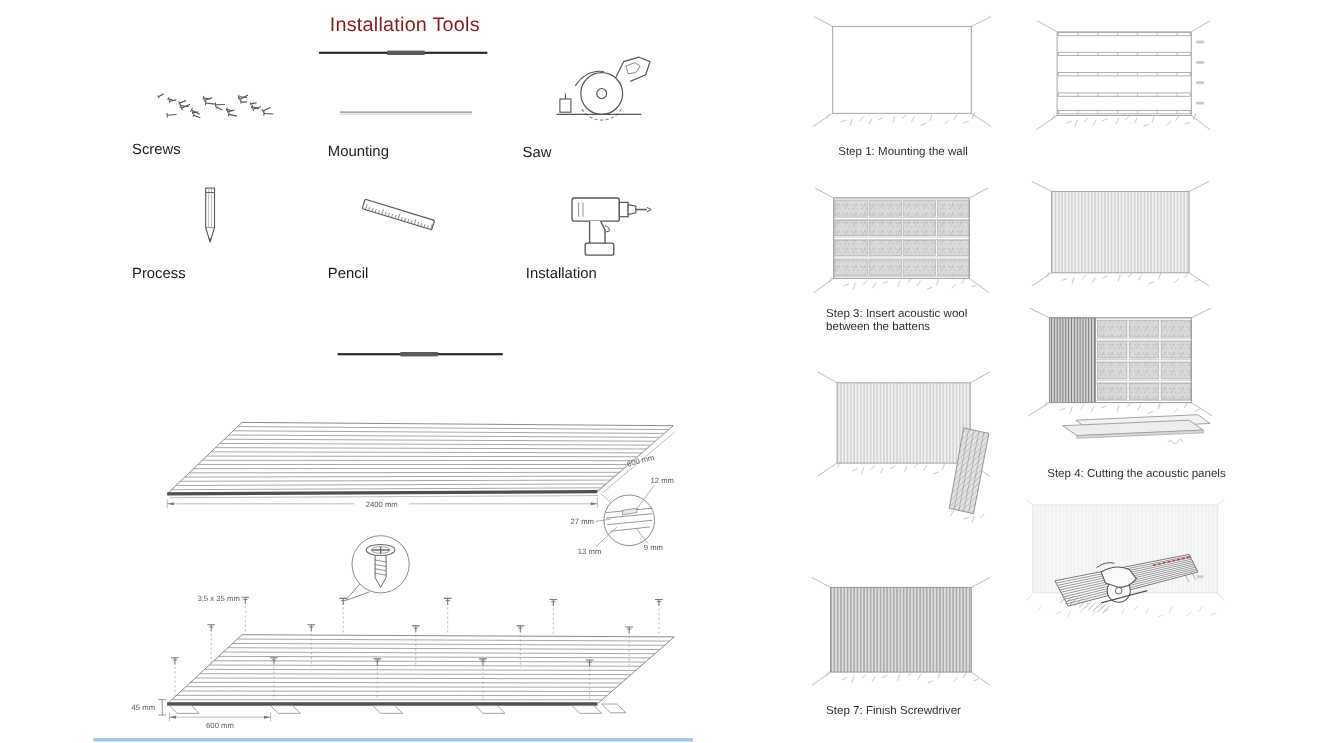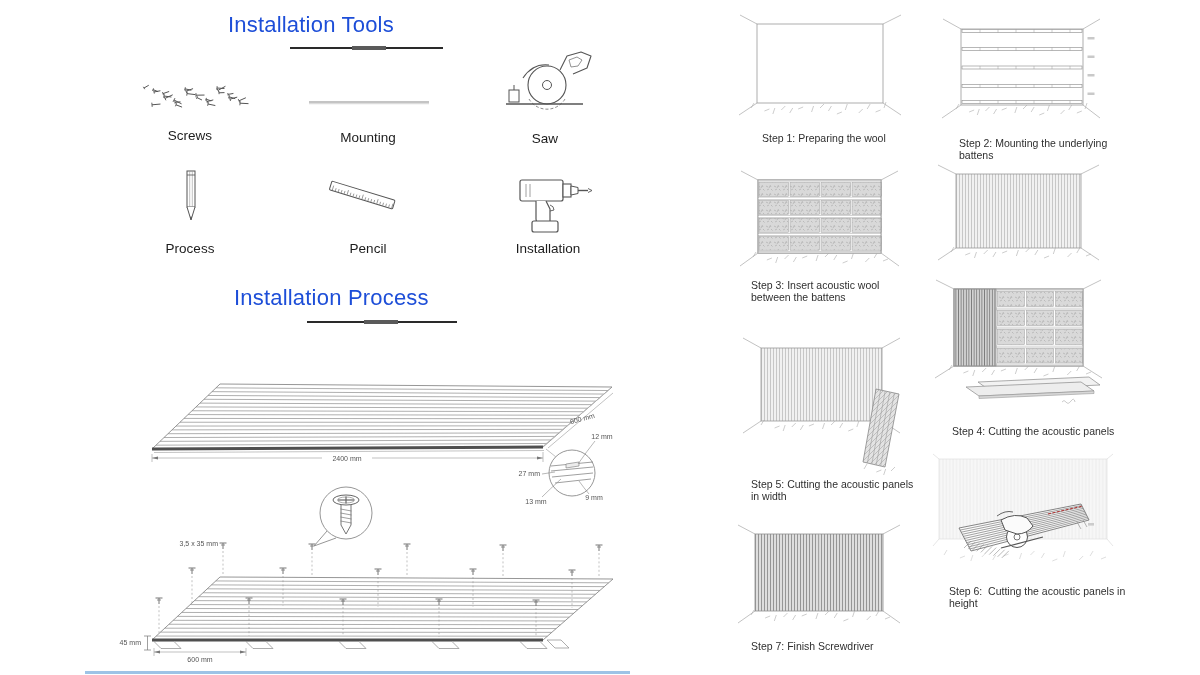--- a/index.html
+++ b/index.html
@@ -1,23 +1,23 @@
 <!DOCTYPE html>
 <html><head>
 <meta charset="utf-8">
 <style>
   *{margin:0;padding:0;box-sizing:border-box}
   html,body{background:#fff}
   body{font-family:"Liberation Sans",sans-serif;color:#222}
   #canvas{position:relative;width:1200px;height:675px;background:#fff;overflow:hidden}
   .abs{position:absolute}
-  .sec-title{font-size:22px;color:#1d4ed8;text-align:left;letter-spacing:.2px;white-space:nowrap}
+  .sec-title{font-size:18px;color:#7f1d1d;text-align:center;letter-spacing:.2px;white-space:nowrap}
   .rule{position:absolute;height:1.5px;background:#2a2a2a}
   .rule-thick{position:absolute;height:3.5px;background:#5a5a5a}
-  .tool-label{position:absolute;width:140px;font-size:13.5px;color:#1c1c1c;text-align:center}
+  .tool-label{position:absolute;width:140px;font-size:13.5px;color:#1c1c1c;text-align:left}
   .step-caption{position:absolute;font-size:10.5px;line-height:11.5px;color:#2f2f2f;white-space:pre-wrap}
   svg{display:block;overflow:visible}
   .cl{stroke:#b2b2b2;stroke-width:.8}
   .clf{stroke:#dcdcdc;stroke-width:.7}
   text.dim{font-size:7px;fill:#555}
   .fig{position:absolute}
 </style>
 </head>
 <body>
 
@@ -180,21 +180,20 @@
     <rect x="47" y="13" width="8" height="13" fill="#fff" stroke="#555" stroke-width="1.1"></rect>
     <path d="M55,15 L62,16.5 L62,22.5 L55,24 Z" fill="#fff" stroke="#555" stroke-width="1"></path>
     <line x1="62" y1="19.5" x2="72" y2="19.5" stroke="#555" stroke-width="1.4"></line>
     <path d="M72,17.5 L76,19.5 L72,21.5" fill="none" stroke="#555" stroke-width="0.9"></path>
     <path d="M20,30 L20,48 Q20,52 24,52 L34,52 L34,38 L30,30" fill="#fff" stroke="#555" stroke-width="1.2" stroke-linejoin="round"></path>
     <path d="M34,34 q4,1 4,5 l-4,1" fill="none" stroke="#555" stroke-width="0.9"></path>
     <rect x="16" y="50" width="26" height="11" rx="2" fill="#fff" stroke="#555" stroke-width="1.2"></rect>
   </svg>
   <div class="tool-label" style="left:478px;top:241px">Installation</div>
 
-  <div class="abs sec-title" style="left:234px;top:285px;width:300px">Installation Process</div>
   <div class="rule" style="left:307px;top:321px;width:150px"></div>
   <div class="rule-thick" style="left:364px;top:320px;width:34px"></div>
 
   <svg class="abs" style="left:50px;top:375px" width="600" height="135" viewBox="0 0 600 135">
     <g id="topSlats">
         <line x1="166" y1="12.823529411764707" x2="557.9411764705883" y2="15.529411764705882" stroke="#9b9b9b" stroke-width="0.8"></line>
         <line x1="162" y1="16.647058823529413" x2="553.8823529411765" y2="19.058823529411764" stroke="#9b9b9b" stroke-width="0.8"></line>
         <line x1="158" y1="20.470588235294116" x2="549.8235294117648" y2="22.58823529411765" stroke="#9b9b9b" stroke-width="0.8"></line>
         <line x1="154" y1="24.294117647058822" x2="545.7647058823529" y2="26.11764705882353" stroke="#9b9b9b" stroke-width="0.8"></line>
         <line x1="150" y1="28.11764705882353" x2="541.7058823529412" y2="29.647058823529413" stroke="#9b9b9b" stroke-width="0.8"></line>
@@ -379,21 +378,21 @@
         <line x1="87" y1="100" x2="91" y2="96" stroke="#ababab" stroke-width="0.6"></line>
         <line x1="95.42857142857143" y1="103" x2="98.42857142857143" y2="98" stroke="#ababab" stroke-width="0.6"></line>
         <line x1="103.85714285714286" y1="106" x2="108.85714285714286" y2="104" stroke="#ababab" stroke-width="0.6"></line>
         <line x1="112.28571428571429" y1="102" x2="114.28571428571429" y2="96" stroke="#ababab" stroke-width="0.6"></line>
         <line x1="125.71428571428571" y1="105" x2="129.71428571428572" y2="101" stroke="#ababab" stroke-width="0.6"></line>
         <line x1="134.14285714285714" y1="101" x2="137.14285714285714" y2="96" stroke="#ababab" stroke-width="0.6"></line>
         <line x1="142.57142857142856" y1="104" x2="147.57142857142856" y2="102" stroke="#ababab" stroke-width="0.6"></line>
         <line x1="151" y1="100" x2="153" y2="94" stroke="#ababab" stroke-width="0.6"></line>
       </g>
   </svg>
-  <div class="step-caption" style="left:762px;top:133px;width:150px">Step 1: Preparing the wool</div>
+  <div class="step-caption" style="left:762px;top:133px;width:150px">Step 1: Mounting the wall</div>
 
   <svg class="fig" style="left:928px;top:6px" width="185" height="130" viewBox="0 0 185 130">
     <line class="cl" x1="33" y1="23" x2="15" y2="13"></line>
       <line class="cl" x1="155" y1="23" x2="172" y2="13"></line>
     <line class="cl" x1="33" y1="99" x2="14" y2="112"></line>
       <line class="cl" x1="155" y1="99" x2="172" y2="112"></line>
     <rect x="33" y="23" width="122" height="76" fill="#fff" stroke="#9a9a9a" stroke-width="0.8"></rect>
     <g id="f2batts">
         <rect x="34" y="23.5" width="120" height="3" fill="#fff" stroke="#999" stroke-width="0.7"></rect>
         <line x1="52" y1="23.5" x2="52" y2="26.5" stroke="#999" stroke-width="0.5"></line>
@@ -448,21 +447,20 @@
         <line x1="95" y1="103" x2="99" y2="99" stroke="#ababab" stroke-width="0.6"></line>
         <line x1="103.14285714285714" y1="106" x2="106.14285714285714" y2="101" stroke="#ababab" stroke-width="0.6"></line>
         <line x1="111.28571428571429" y1="109" x2="116.28571428571429" y2="107" stroke="#ababab" stroke-width="0.6"></line>
         <line x1="119.42857142857143" y1="105" x2="121.42857142857143" y2="99" stroke="#ababab" stroke-width="0.6"></line>
         <line x1="132.57142857142856" y1="108" x2="136.57142857142856" y2="104" stroke="#ababab" stroke-width="0.6"></line>
         <line x1="140.71428571428572" y1="104" x2="143.71428571428572" y2="99" stroke="#ababab" stroke-width="0.6"></line>
         <line x1="148.85714285714286" y1="107" x2="153.85714285714286" y2="105" stroke="#ababab" stroke-width="0.6"></line>
         <line x1="157" y1="103" x2="159" y2="97" stroke="#ababab" stroke-width="0.6"></line>
       </g>
   </svg>
-  <div class="step-caption" style="left:959px;top:138px;width:155px">Step 2: Mounting the underlying battens</div>
 
   <svg class="fig" style="left:733px;top:168px" width="180" height="104" viewBox="0 0 180 104">
     <line class="cl" x1="25" y1="12" x2="8" y2="3"></line>
       <line class="cl" x1="148" y1="12" x2="165" y2="3"></line>
     <line class="cl" x1="25" y1="85" x2="7" y2="98"></line>
       <line class="cl" x1="148" y1="85" x2="166" y2="98"></line>
     <rect x="25" y="12" width="123" height="73" fill="#fff" stroke="#9a9a9a" stroke-width="0.8"></rect>
     <g id="gWool3">
         <rect x="26" y="14.5" width="29.5" height="14" fill="url(#patWool)" stroke="#9e9e9e" stroke-width="0.5"></rect>
         <rect x="57" y="14.5" width="29.5" height="14" fill="url(#patWool)" stroke="#9e9e9e" stroke-width="0.5"></rect>
@@ -626,21 +624,20 @@
           <line x1="161.4" y1="72" x2="147.6" y2="145" stroke="#9a9a9a" stroke-width="0.6"></line>
         </g>
     </g>
     <g id="h5b">
         <line x1="131" y1="148" x2="134" y2="143" stroke="#ababab" stroke-width="0.6"></line>
         <line x1="143.33333333333334" y1="151" x2="148.33333333333334" y2="149" stroke="#ababab" stroke-width="0.6"></line>
         <line x1="150.66666666666666" y1="154" x2="152.66666666666666" y2="148" stroke="#ababab" stroke-width="0.6"></line>
         <line x1="158" y1="150" x2="162" y2="146" stroke="#ababab" stroke-width="0.6"></line>
       </g>
   </svg>
-  <div class="step-caption" style="left:751px;top:479px;width:168px">Step 5: Cutting the acoustic panels in width</div>
 
   <svg class="fig" style="left:931px;top:454px" width="185" height="126" viewBox="0 0 185 126">
     <rect x="8" y="5" width="168" height="80" fill="url(#patFaint)" stroke="#e0e0e0" stroke-width="0.7"></rect>
     <line class="clf" x1="8" y1="5" x2="2" y2="0"></line>
       <line class="clf" x1="176" y1="5" x2="182" y2="0"></line>
     <line class="clf" x1="8" y1="85" x2="2" y2="92"></line>
       <line class="clf" x1="176" y1="85" x2="182" y2="92"></line>
     <g id="h6">
         <line x1="13" y1="101" x2="16" y2="96" stroke="#c8c8c8" stroke-width="0.6"></line>
         <line x1="28.923076923076923" y1="104" x2="33.92307692307692" y2="102" stroke="#c8c8c8" stroke-width="0.6"></line>
@@ -690,21 +687,20 @@
       <circle cx="86" cy="83" r="3" fill="none" stroke="#555" stroke-width="0.8"></circle>
       <path d="M70,66 q14,-8 26,-2 l6,8 q-6,8 -16,8 l-12,-4 z" fill="#fbfbfb" stroke="#555" stroke-width="1" stroke-linejoin="round"></path>
       <path d="M66,62 q8,-6 16,-4" fill="none" stroke="#555" stroke-width="0.9"></path>
       <line x1="70" y1="94" x2="112" y2="83" stroke="#555" stroke-width="1.2"></line>
     </g>
     <g>
       <path d="M146,68 l4,7 M152,66 l4,7" stroke="#888" stroke-width="0.6" fill="none"></path>
       <rect x="157" y="69" width="6" height="2.6" fill="#bbb" opacity="0.7"></rect>
     </g>
   </svg>
-  <div class="step-caption" style="left:949px;top:586px;width:178px">Step 6:  Cutting the acoustic panels in height</div>
 
   <svg class="fig" style="left:733px;top:521px" width="185" height="110" viewBox="0 0 185 110">
     <line class="cl" x1="22" y1="13" x2="5" y2="4"></line>
       <line class="cl" x1="150" y1="13" x2="167" y2="4"></line>
     <line class="cl" x1="22" y1="90" x2="5" y2="102"></line>
       <line class="cl" x1="150" y1="90" x2="167" y2="102"></line>
     <rect x="22" y="13" width="128" height="77" fill="url(#patMed)" stroke="#8f8f8f" stroke-width="0.8"></rect>
     <line x1="86" y1="13" x2="86" y2="90" stroke="#c4c4c4" stroke-width="0.7"></line>
     <g id="h7">
         <line x1="18" y1="94" x2="21" y2="89" stroke="#ababab" stroke-width="0.6"></line>

